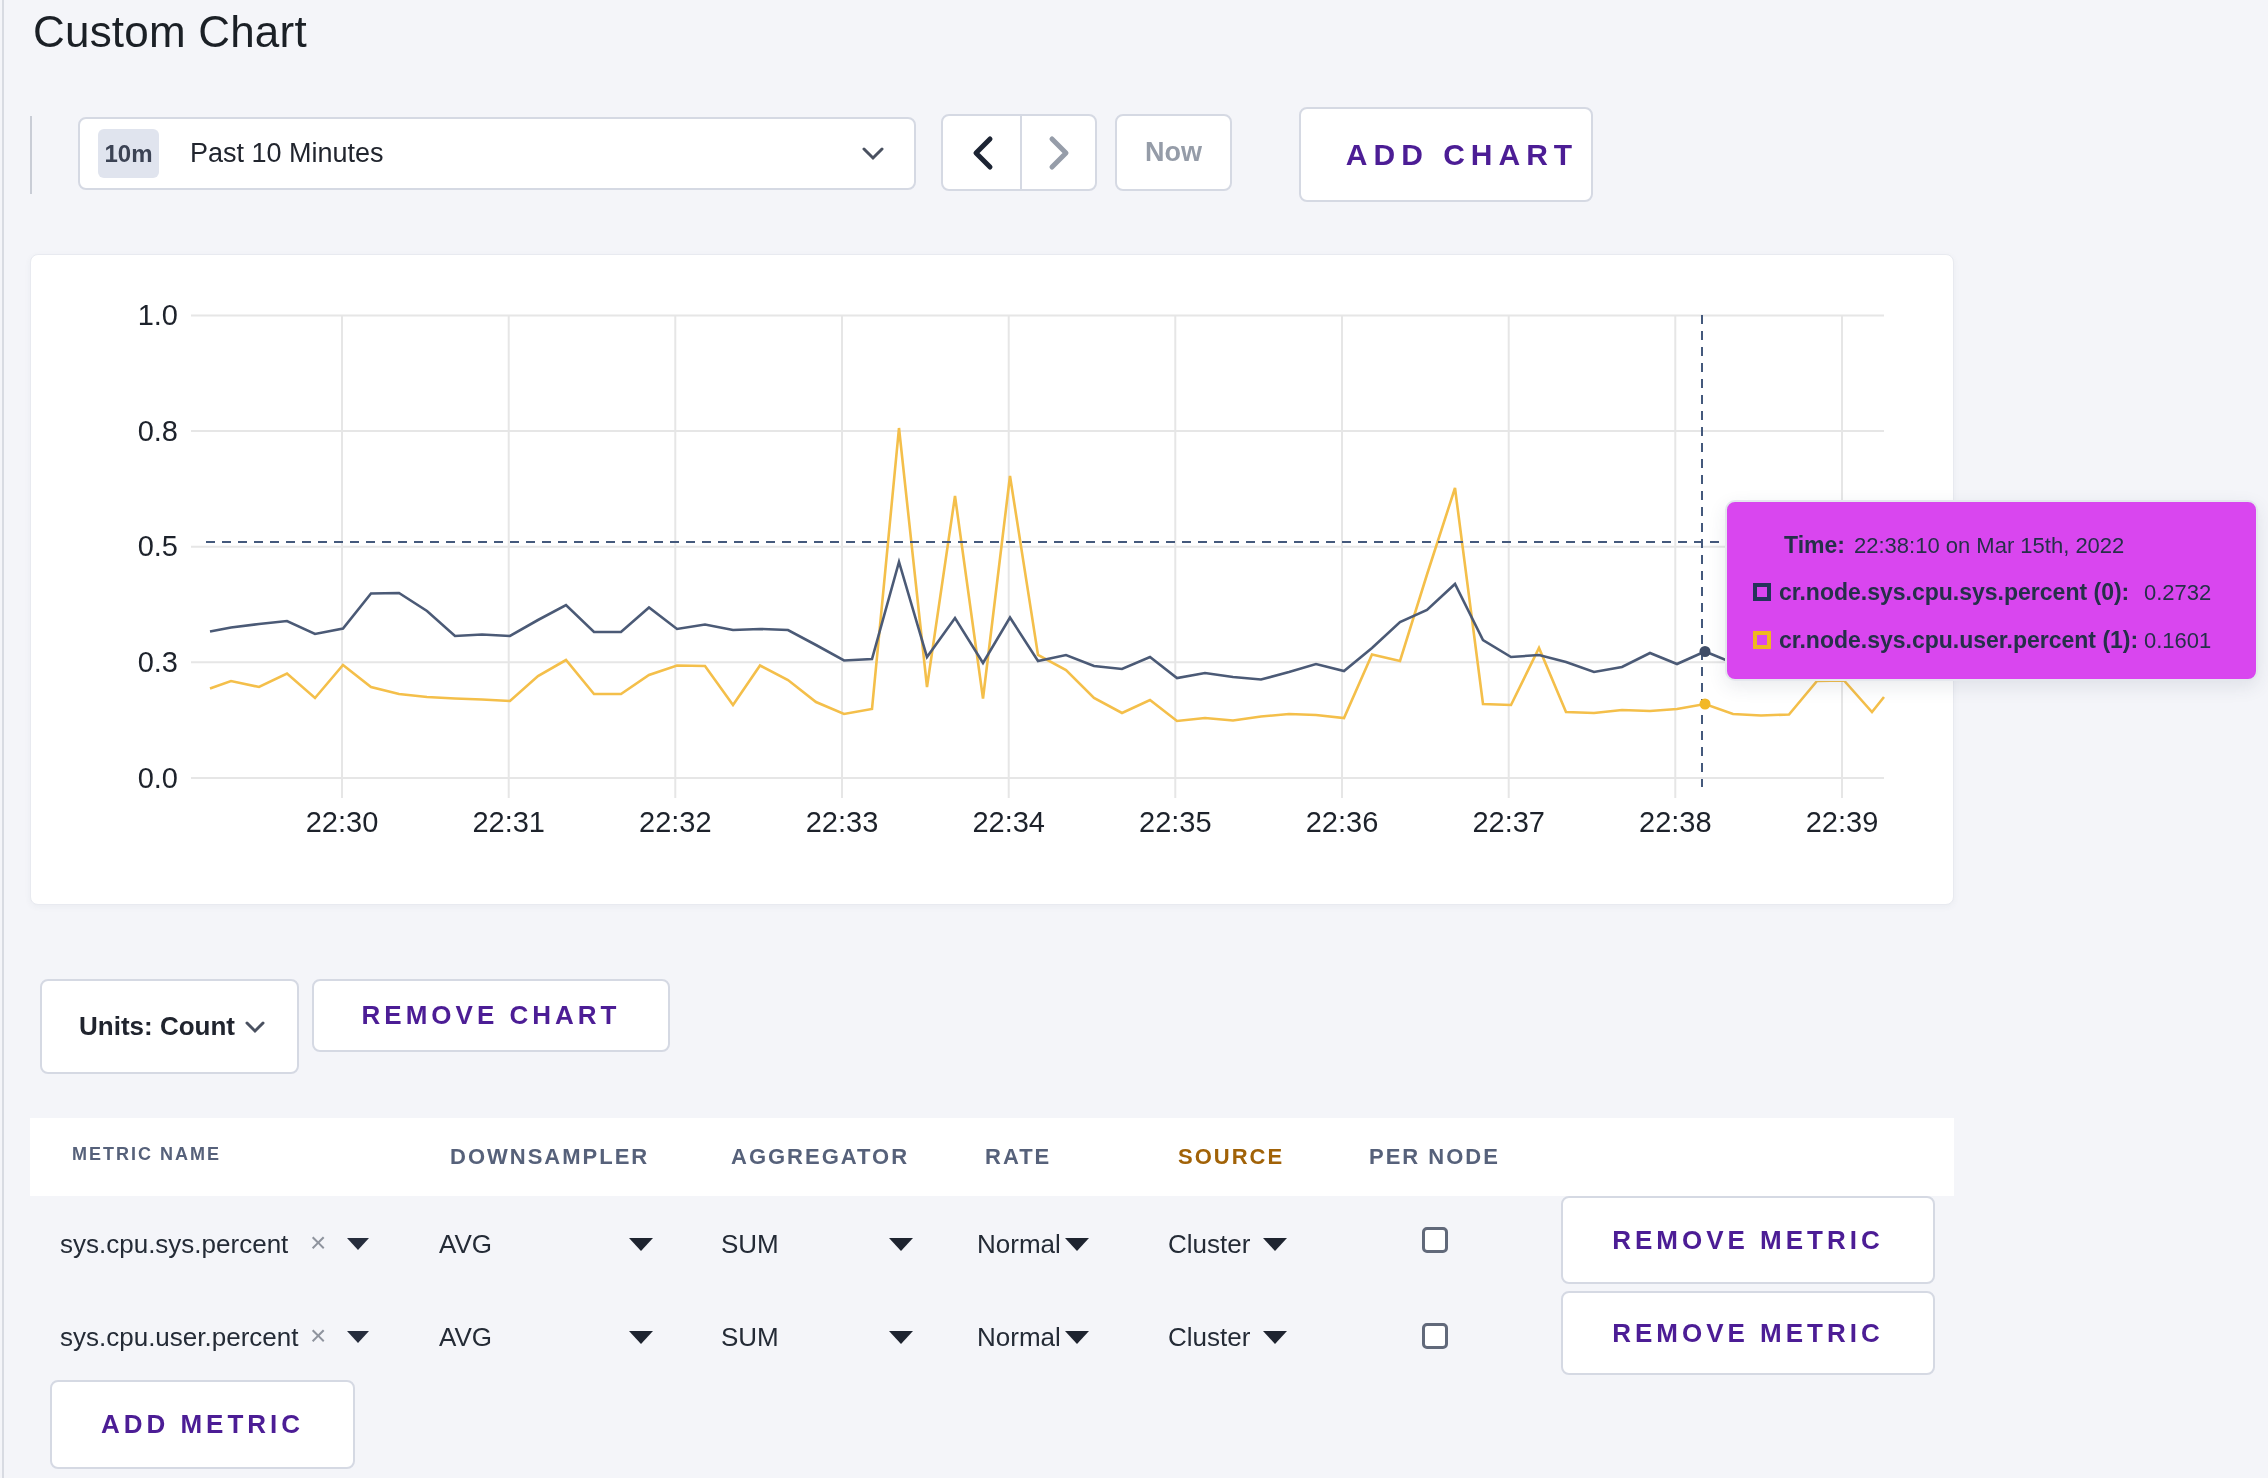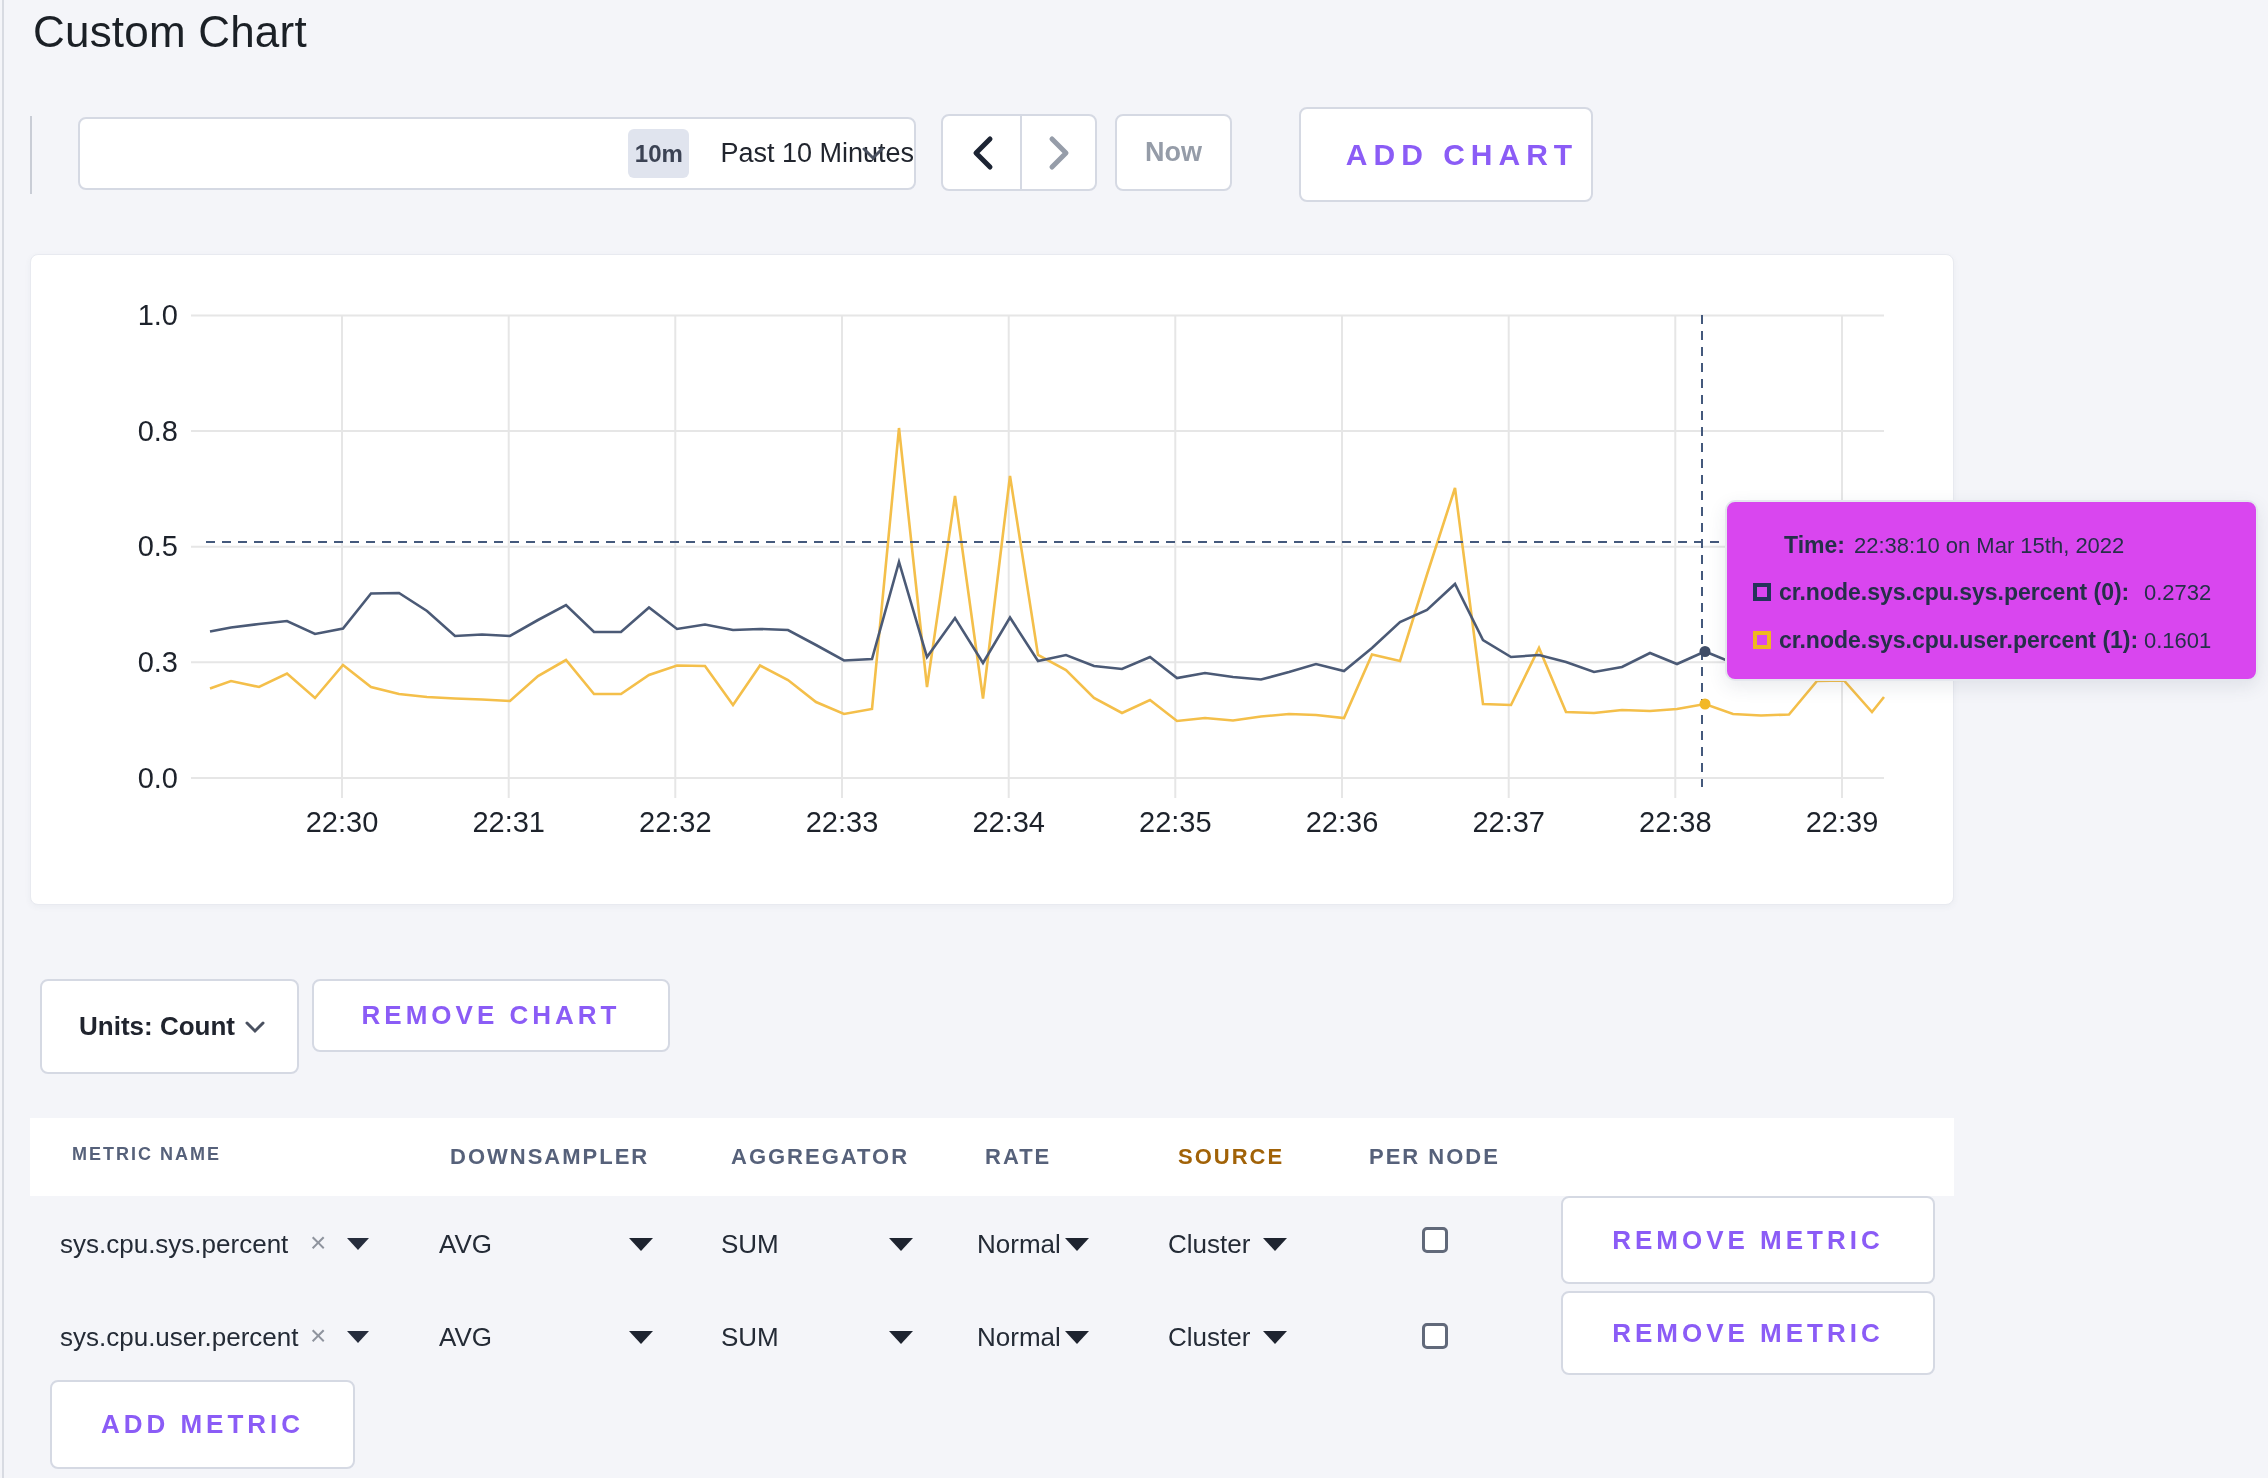--- a/index.html
+++ b/index.html
@@ -12,33 +12,33 @@
   }
   .abs { position:absolute; }
   .btn {
     position:absolute;
     background:#fff;
     border:2px solid #d5d9e3;
     border-radius:8px;
     display:flex; align-items:center; justify-content:center;
   }
   .btn-blue {
-    color:#8b5cf6; font-size:26px; font-weight:700; letter-spacing:4px;
+    color:#4c1d95; font-size:26px; font-weight:700; letter-spacing:4px;
   }
 </style>
 </head>
 <body>
 
   <div class="abs" style="left:2px;top:0;width:2px;height:1478px;background:#d8dbe2;"></div>
 
   <div class="abs" style="left:33px;top:7px;font-size:44px;color:#1b2026;letter-spacing:0.2px;">Custom Chart</div>
 
   <div class="abs" style="left:30px;top:116px;width:2px;height:78px;background:#c9cdd6;"></div>
 
-  <div class="btn" style="left:78px;top:117px;width:838px;height:73px;justify-content:flex-end;">
+  <div class="btn" style="left:78px;top:117px;width:838px;height:73px;justify-content:flex-start;">
     <div style="margin-left:18px;width:61px;height:49px;background:#e0e4ee;border-radius:6px;display:flex;align-items:center;justify-content:center;font-size:24px;font-weight:700;color:#3c4354;">10m</div>
     <div style="margin-left:31px;font-size:27px;color:#21252e;">Past 10 Minutes</div>
     <svg style="position:absolute;right:30px;top:28px;" width="22" height="14" viewBox="0 0 22 14">
       <path d="M2 2 L11 11 L20 2" fill="none" stroke="#4a5160" stroke-width="3" stroke-linecap="round"></path>
     </svg>
   </div>
 
   <div class="btn" style="left:941px;top:114px;width:156px;height:77px;">
     <div style="position:absolute;left:77px;top:0;width:2px;height:73px;background:#d5d9e3;"></div>
     <svg class="abs" style="left:26px;top:19px;" width="26" height="36" viewBox="0 0 26 36">

